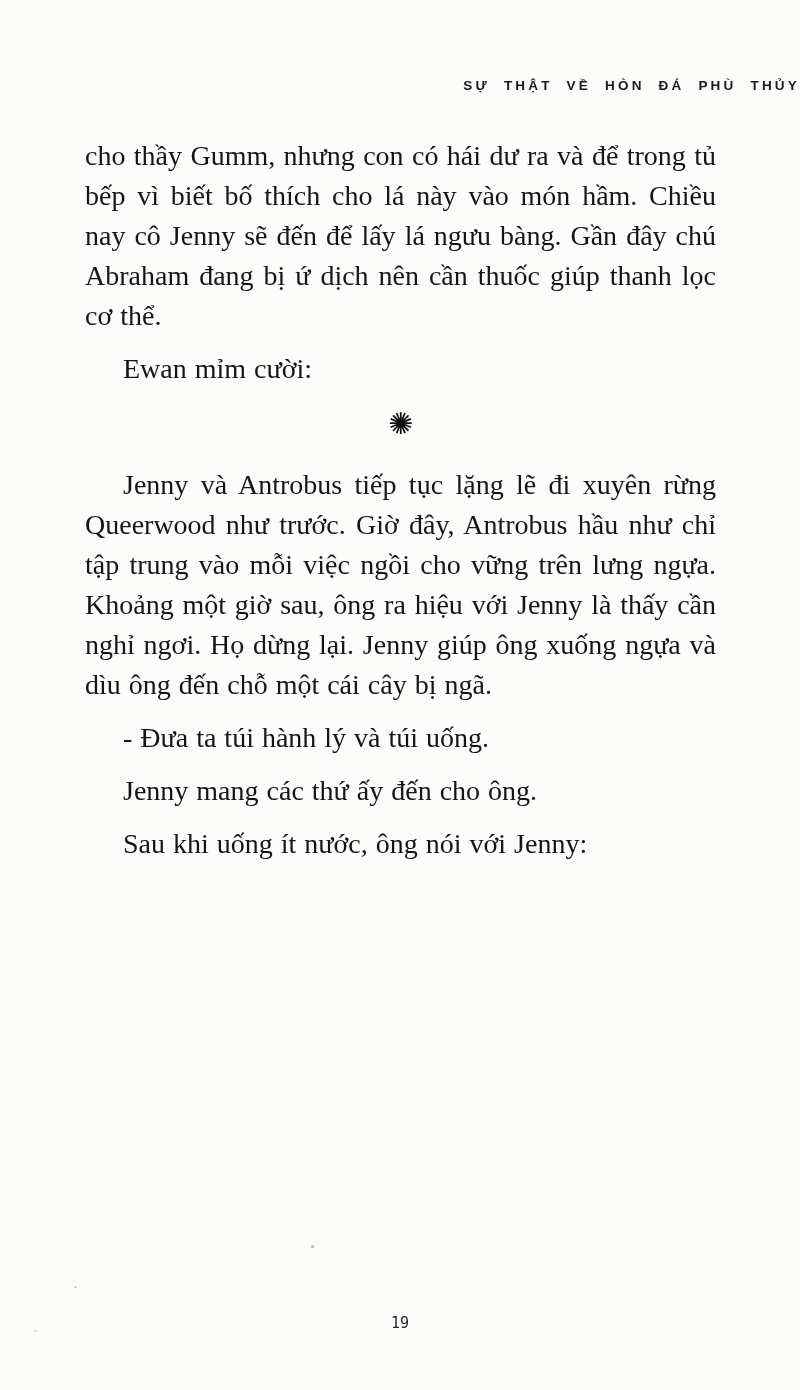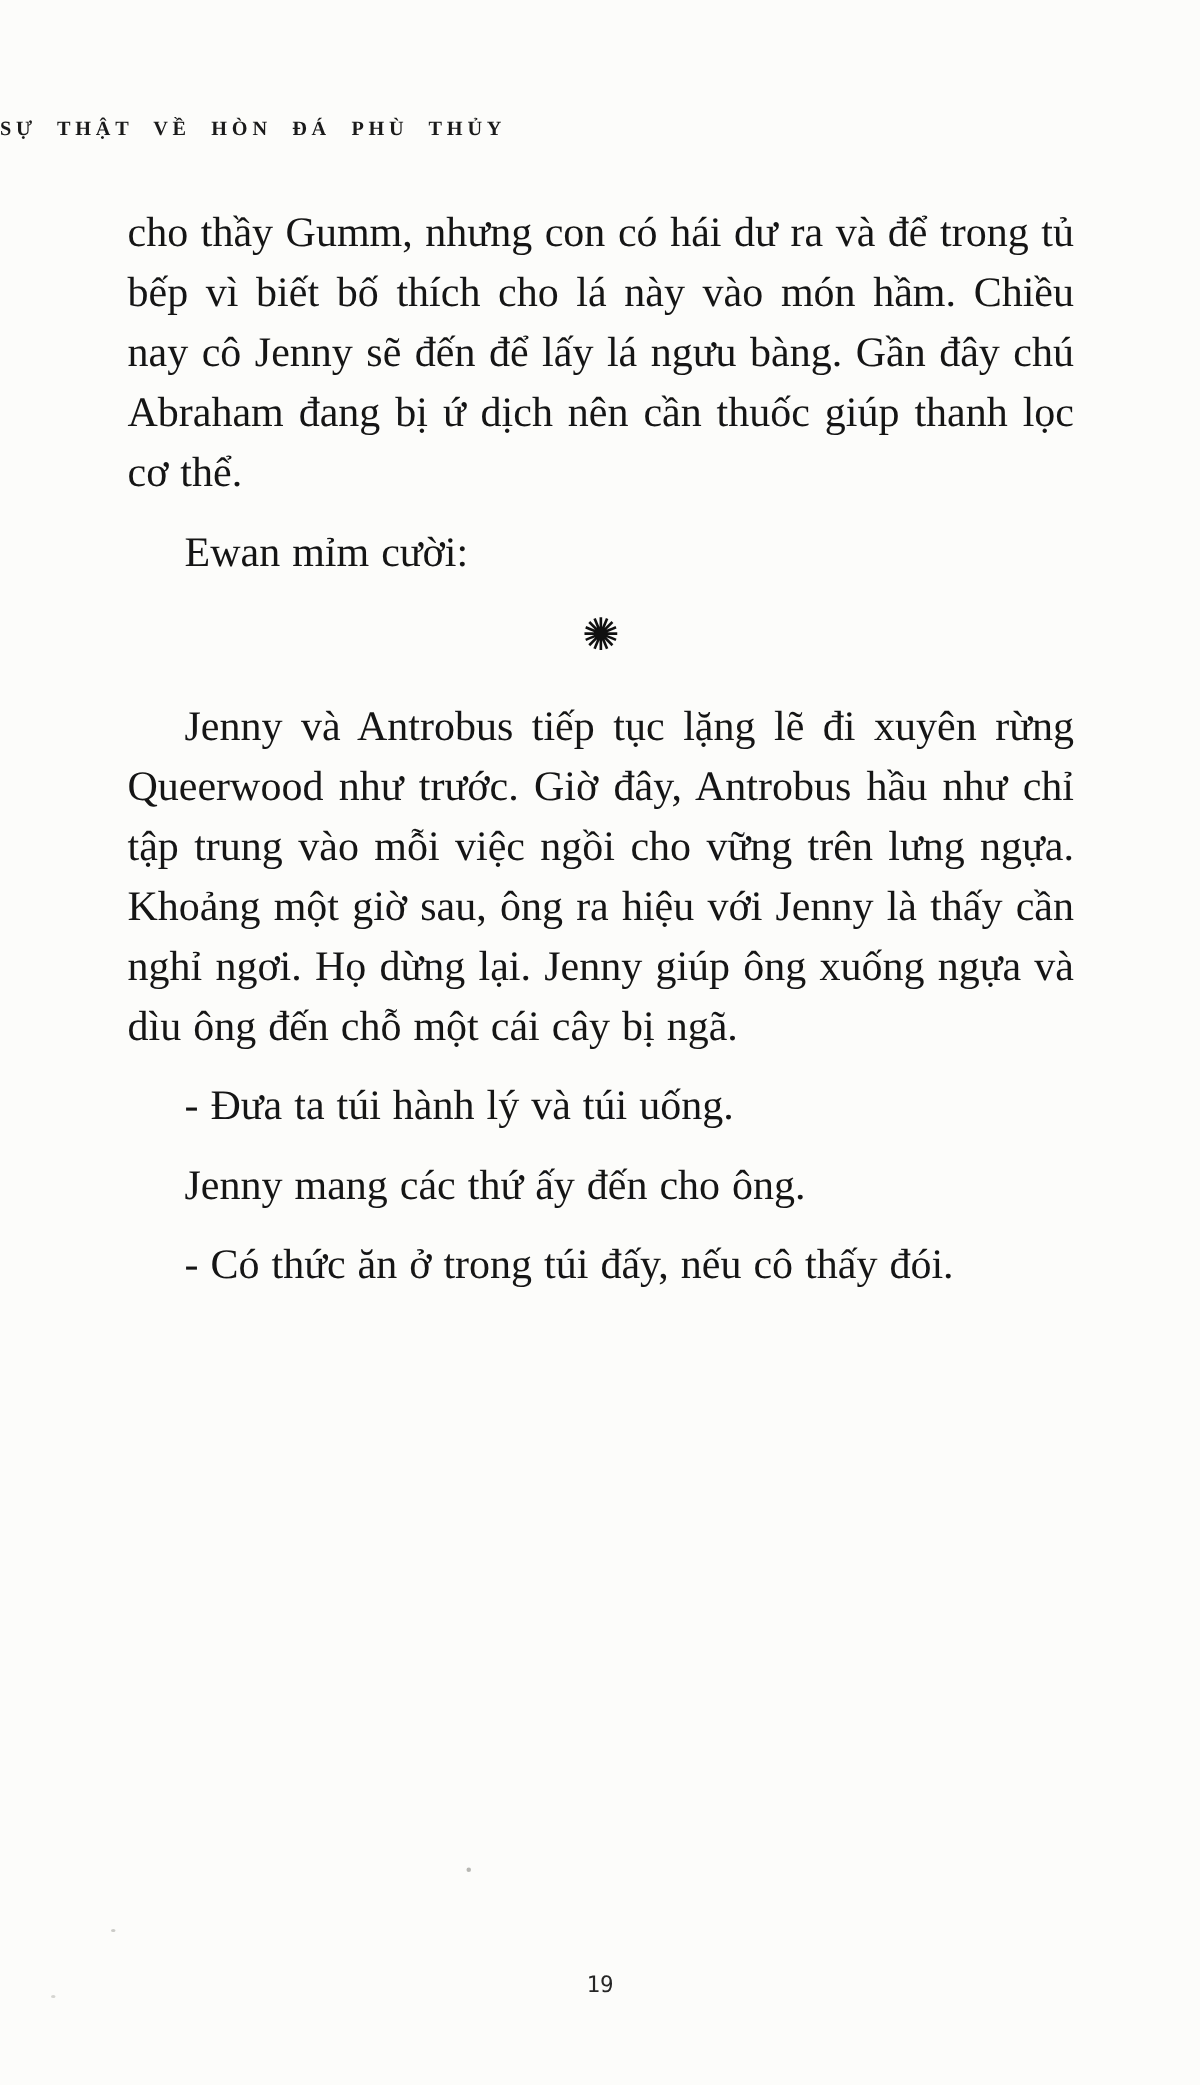--- a/index.html
+++ b/index.html
@@ -14,22 +14,22 @@
     margin: 0 auto;
     background: #fcfcfa;
     color: #181818;
     overflow: hidden;
   }
   .running-header {
     position: absolute;
     top: 78px;
     left: 0;
     width: 100%;
-    text-align: left;
-    font-family: Liberation Serif, serif;
+    text-align: right;
+    font-family: Liberation Sans, sans-serif;
     font-weight: bold;
     font-size: 13.5px;
     letter-spacing: 3.2px;
     word-spacing: 7px;
     color: #1a1a1a;
   }
   .text-block {
     position: absolute;
     top: 136px;
     left: 85px;
@@ -82,21 +82,21 @@
 
   <div class="running-header">SỰ THẬT VỀ HÒN ĐÁ PHÙ THỦY</div>
 
   <div class="text-block">
       <p class="para">cho thầy Gumm, nhưng con có hái dư ra và để trong tủ bếp vì biết bố thích cho lá này vào món hầm. Chiều nay cô Jenny sẽ đến để lấy lá ngưu bàng. Gần đây chú Abraham đang bị ứ dịch nên cần thuốc giúp thanh lọc cơ thể.</p>
       <p class="para indent">Ewan mỉm cười:</p>
       <div class="ornament">✺</div>
       <p class="para indent">Jenny và Antrobus tiếp tục lặng lẽ đi xuyên rừng Queerwood như trước. Giờ đây, Antrobus hầu như chỉ tập trung vào mỗi việc ngồi cho vững trên lưng ngựa. Khoảng một giờ sau, ông ra hiệu với Jenny là thấy cần nghỉ ngơi. Họ dừng lại. Jenny giúp ông xuống ngựa và dìu ông đến chỗ một cái cây bị ngã.</p>
       <p class="para indent">- Đưa ta túi hành lý và túi uống.</p>
       <p class="para indent">Jenny mang các thứ ấy đến cho ông.</p>
-      <p class="para indent">- Có thức ăn ở trong túi đấy, nếu cô thấy đói.</p>
+      <p class="para indent">Sau khi uống ít nước, ông nói với Jenny:</p>
     </div>
 
   <div class="page-number">19</div>
 
   <div class="speck speck-1"></div>
   <div class="speck speck-2"></div>
   <div class="speck speck-3"></div>
 
 </div>
 

